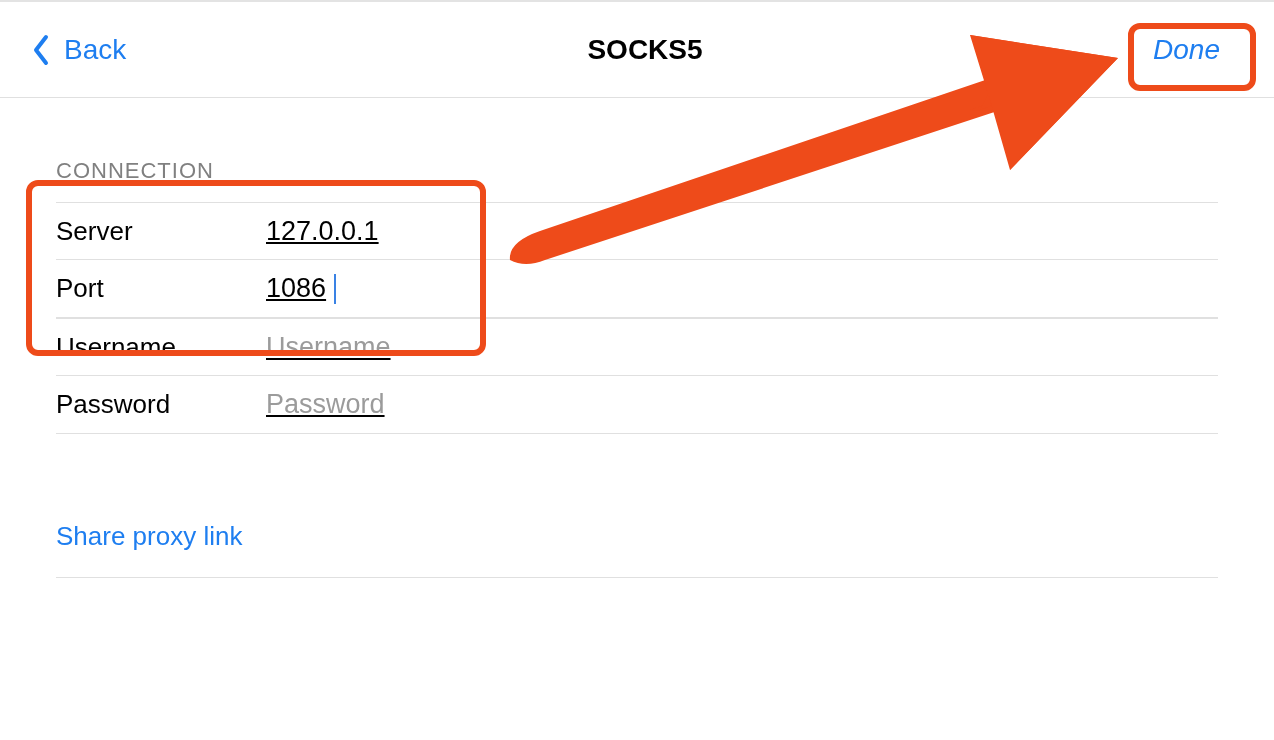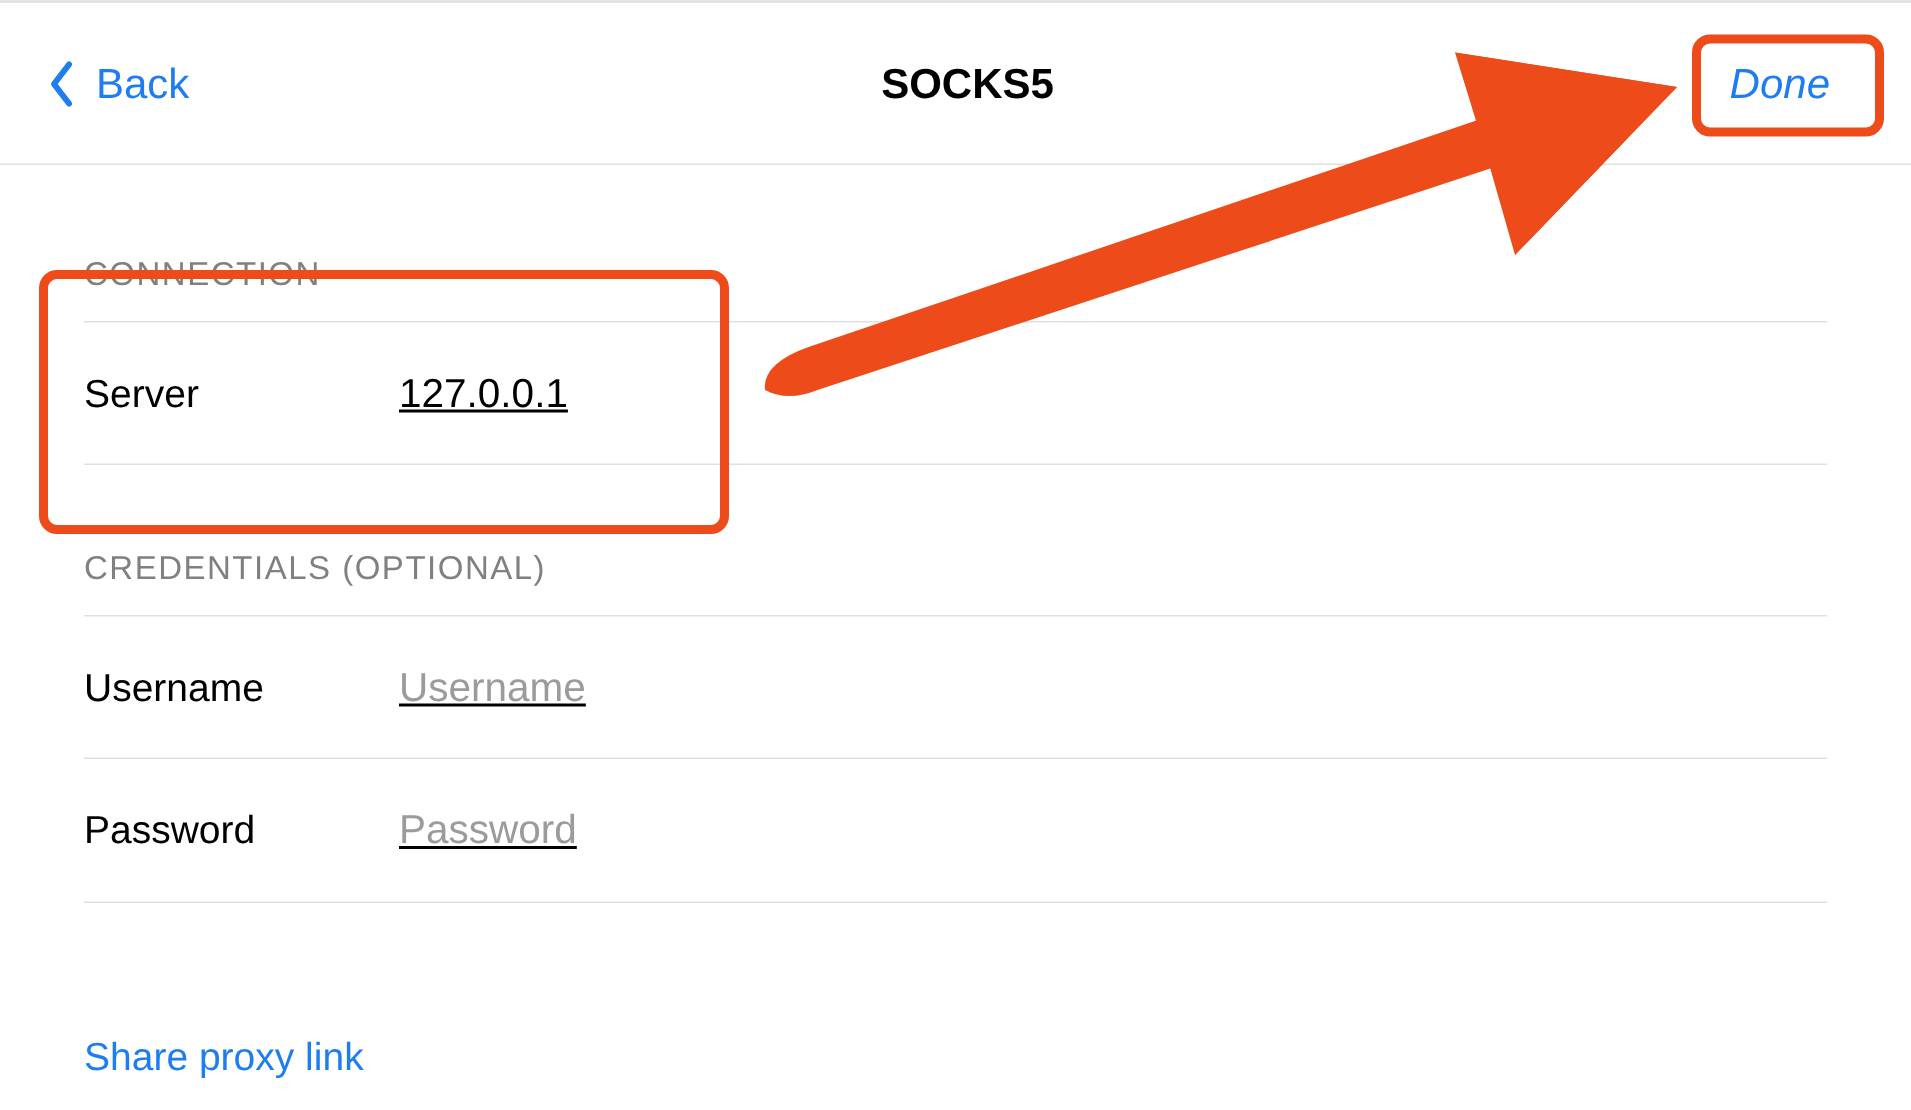--- a/index.html
+++ b/index.html
@@ -2,21 +2,21 @@
 <html><head>
 <meta charset="utf-8">
 <style>
   * { box-sizing: border-box; margin:0; padding:0; }
   html,body { width:1274px; height:740px; background:#ffffff; font-family:-apple-system,"Helvetica Neue",Arial,sans-serif; -webkit-font-smoothing:antialiased; color:#000; }
 
   .top-rule { height:2px; background:#e3e3e3; }
 
   .navbar {
     display:flex; align-items:center; justify-content:space-between;
-    height:108px; padding:0 32px; border-bottom:1px solid #e0e0e0;
+    height:96px; padding:0 32px; border-bottom:1px solid #e0e0e0;
     position:relative;
   }
   .nav-left { display:flex; align-items:center; gap:14px; cursor:pointer; }
   .chevron { width:18px; height:32px; display:block; }
   .nav-back { font-size:28px; color:#1e7ef0; font-weight:400; }
   .nav-title {
     position:absolute; left:16px; right:0; text-align:center;
     font-size:28px; font-weight:600; color:#000; pointer-events:none;
   }
   .nav-done {
@@ -25,21 +25,21 @@
   }
 
   .content { padding: 0 56px 0 56px; }
 
   .section-header {
     font-size:22px; color:#808080; letter-spacing:1px; padding: 60px 0 18px 0;
   }
   .section-header.cred { padding-top:56px; }
 
   .row {
-    display:flex; align-items:center; height:96px;
+    display:flex; align-items:center; height:58px;
     border-bottom:1px solid #e0e0e0;
   }
   .row.first { border-top:1px solid #e0e0e0; }
   .row-label {
     width:210px; font-size:26px; color:#000; font-weight:400;
   }
   .row-input {
     flex:1; border:none; outline:none; font-size:27px; font-family:inherit;
     color:#000; background:transparent;text-decoration:underline;
   }
@@ -85,22 +85,28 @@
 
 <div class="content">
 
   <div class="section-header">CONNECTION</div>
 
   <div class="row first">
     <div class="row-label">Server</div>
     <input class="row-input" value="127.0.0.1" style="">
   </div>
 
+  <div class="row">
+    <div class="row-label">Port</div>
+    <div style="flex:1; display:flex; align-items:center;">
+      <input class="row-input" style="flex: 0 0 auto; width: 70px;" value="1086">
+        <span class="cursor-caret"></span>
+    </div>
+  </div>
 
-  <div class="section-header cred">CREDENTIALS (OPTIONAL)</div>
 
   <div class="row first">
     <div class="row-label">Username</div>
     <input class="row-input" placeholder="Username" style="">
   </div>
 
   <div class="row">
     <div class="row-label">Password</div>
     <input class="row-input" type="password" placeholder="Password" style="">
   </div>

